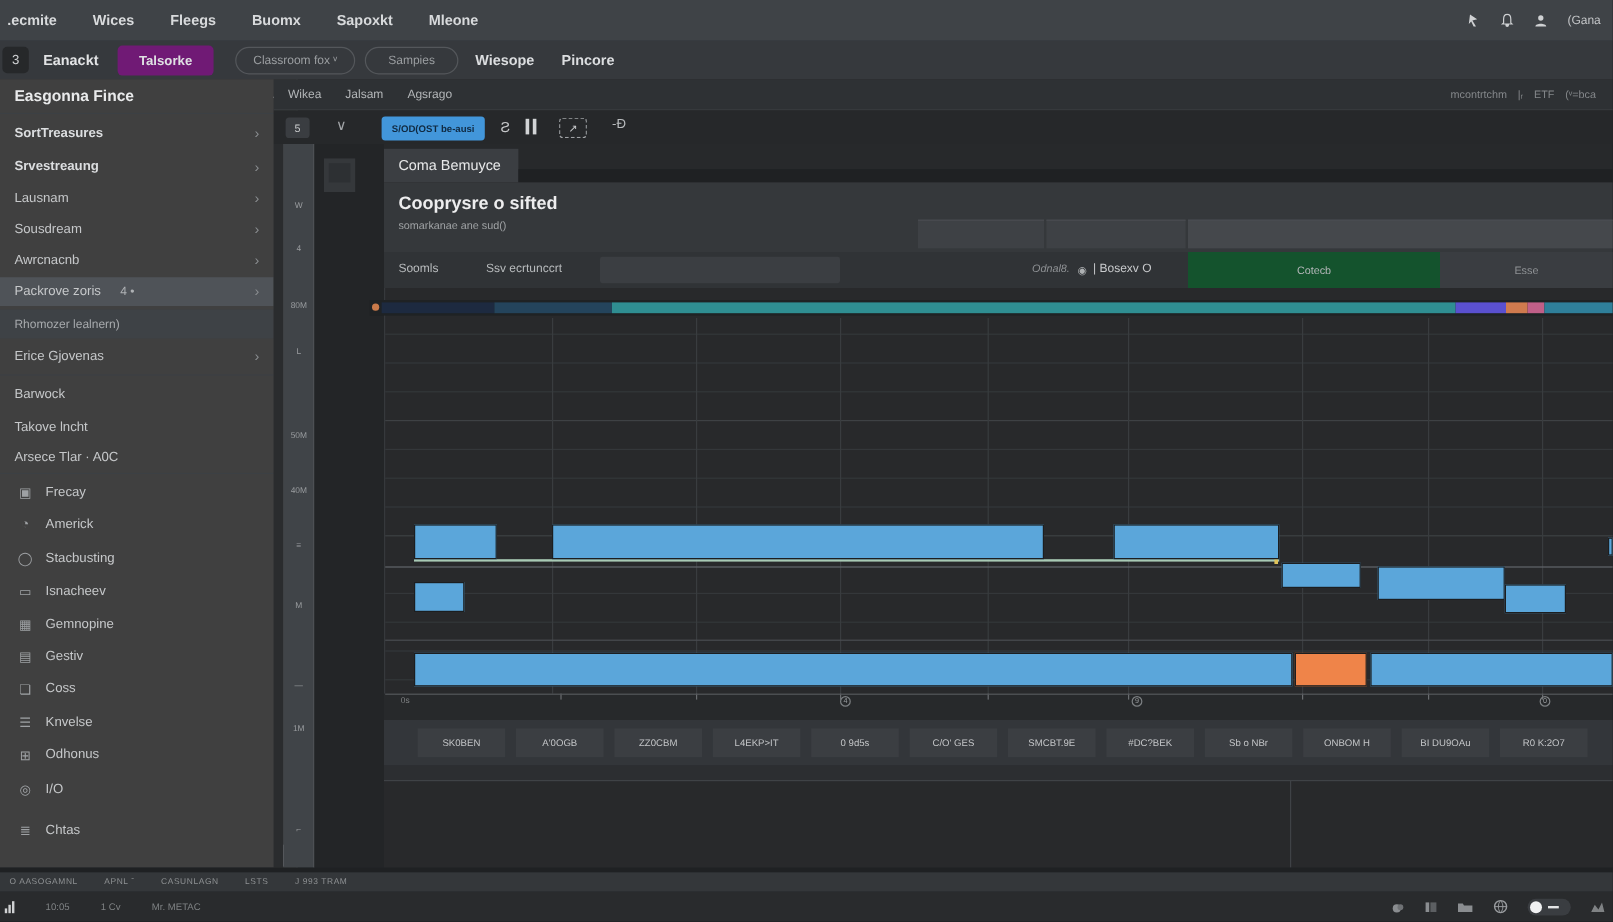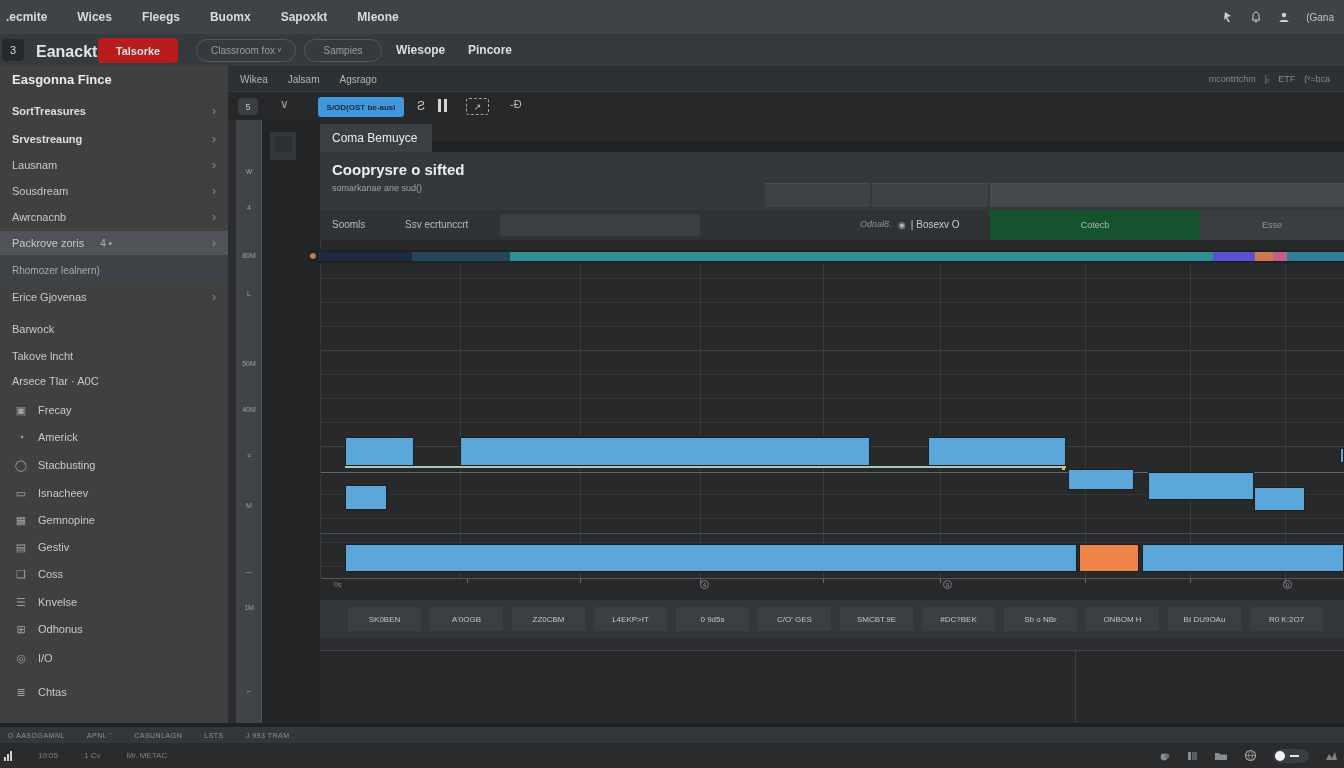--- a/index.html
+++ b/index.html
@@ -14,22 +14,22 @@
   .menu-item { font-size:12px; font-weight:bold; color:#d8dadc; margin-left:30px; cursor:default; }
   .menu-item:first-child { margin-left:6px; }
   #menubar-right { position:absolute; right:10px; top:0; height:34px; display:flex; align-items:center; gap:16px; }
   #menubar-right svg { display:block; }
   .account-label { font-size:10px; color:#c3c5c7; }
 
   
   #tabstrip { left:0; top:34px; width:1344px; height:32px; background:#36393d; }
   #win-badge { left:2px; top:39px; width:22px; height:22px; background:#26282a; border-radius:4px;
                color:#d0d2d4; font-size:11px; display:flex; align-items:center; justify-content:center; }
-  #back-label { left:36px; top:43px; font-size:16px; font-weight:bold; color:#e3e4e6;text-align:center; }
-  #active-tab { left:98px; top:38px; width:80px; height:25px; background:#b91c1c; border-radius:4px;
+  #back-label { left:36px; top:43px; font-size:12px; font-weight:bold; color:#e3e4e6;text-align:center; }
+  #active-tab { left:98px; top:38px; width:80px; height:25px; background:#701a75; border-radius:4px;
                 color:#dfe1e3; font-size:11px; font-weight:bold; display:flex; align-items:center; justify-content:center; }
   .pill { top:39px; height:23px; border:1px solid #54575b; border-radius:12px; color:#9b9ea1;
           font-size:10px; display:flex; align-items:center; justify-content:center; }
   #pill1 { left:196px; width:100px; }
   #pill2 { left:304px; width:78px; }
   .strip-link { top:43px; font-size:12px; font-weight:bold; color:#dcdee0; }
   #link1 { left:396px; } #link2 { left:468px; }
 
   
   #sidebar { left:0; top:66px; width:248px; height:657px; background:#404040;

